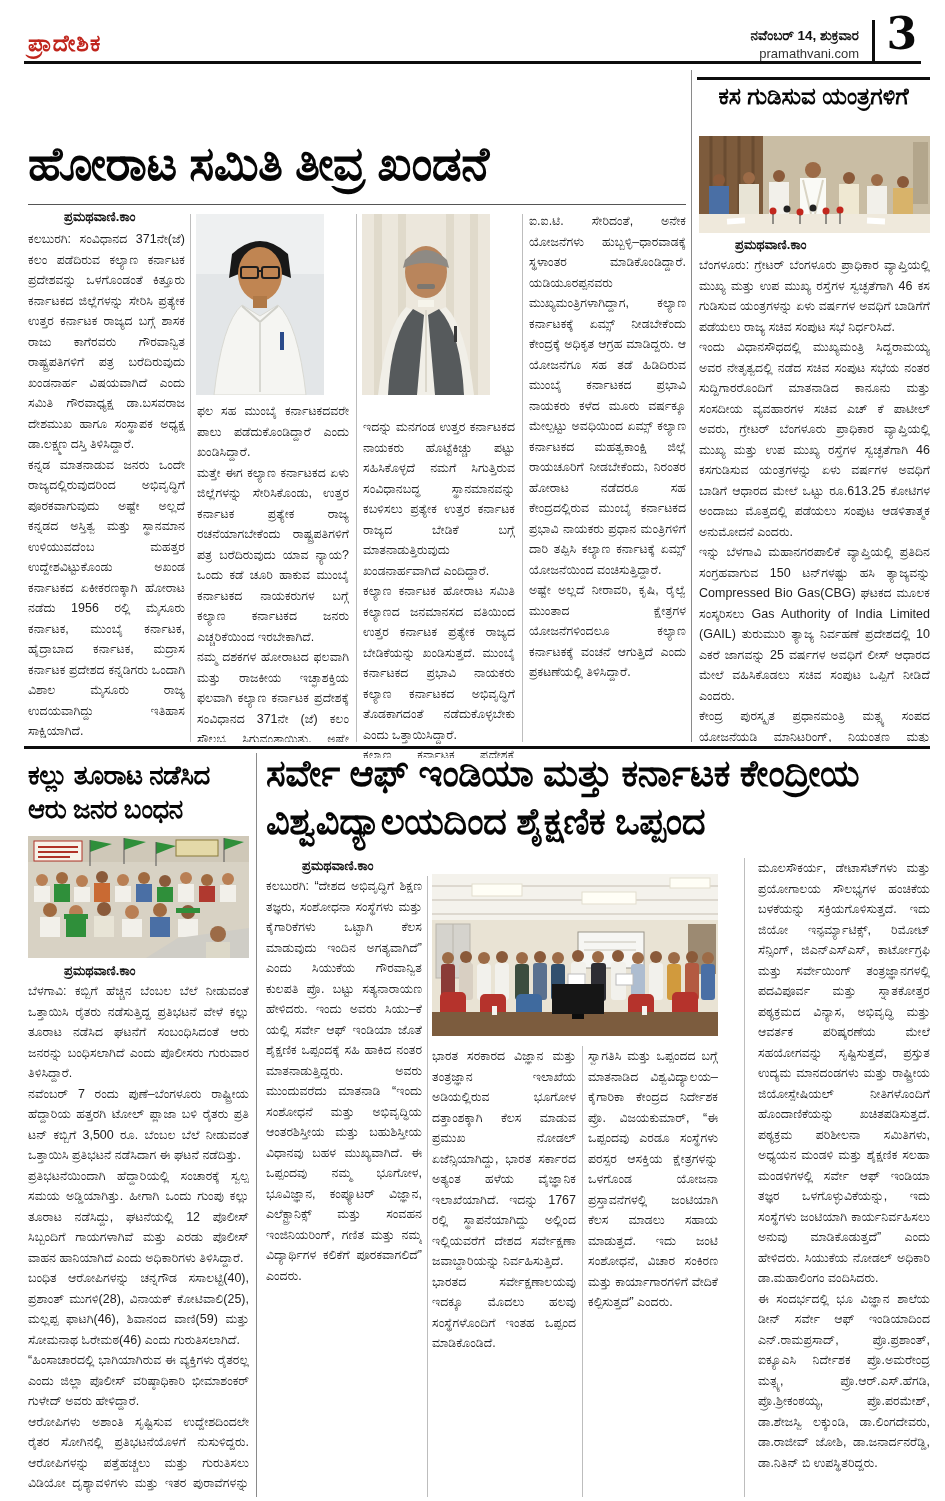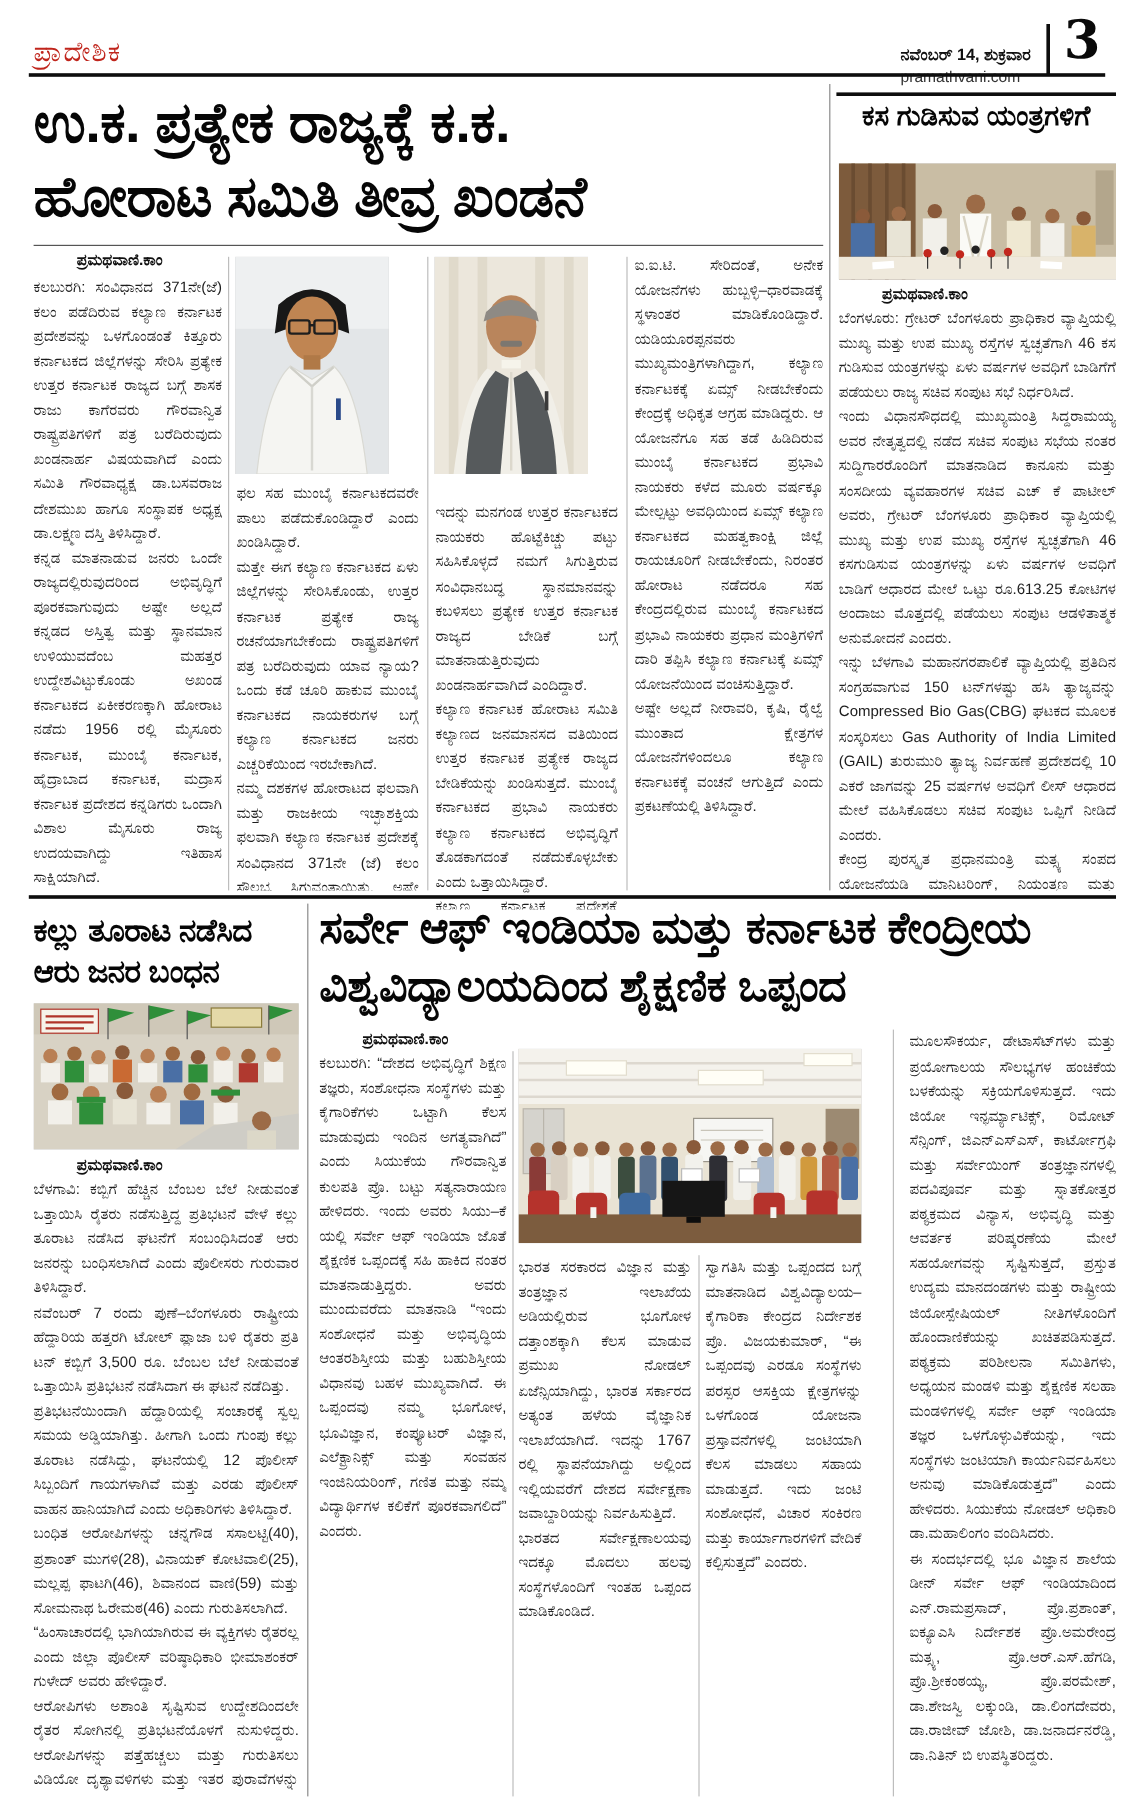--- a/index.html
+++ b/index.html
@@ -2,25 +2,25 @@
 <html><head>
 <meta charset="utf-8">
 <style>
   html,body{margin:0;padding:0;background:#e9e9e9;}
   .page{position:relative;width:945px;height:1501px;margin:0 auto;background:#ffffff;
         font-family:"Liberation Sans","DejaVu Sans",sans-serif;overflow:hidden;color:#1c1c1c;}
   .abs{position:absolute;}
   .hrule{position:absolute;background:#0d0d0d;}
   .thinrule{position:absolute;background:#555;}
   .vrule{position:absolute;width:1px;background:#bdbdbd;}
-  .section-label{font-size:23px;font-weight:normal;color:#c0251c;letter-spacing:1px;}
+  .section-label{font-size:23px;font-weight:bold;color:#c0251c;letter-spacing:1px;}
   .masthead{left:0;right:0;top:16px;text-align:center;font-size:38px;font-weight:800;}
   .masthead .w1{color:#1f9cd8;text-shadow:1.5px 1.5px 0 #e8b6ae;}
   .masthead .w2{color:#cc1d17;text-shadow:1.5px 1.5px 0 #bcd8ea;margin-left:10px;}
-  .dateblock{right:86px;top:38px;}
+  .dateblock{right:86px;top:28px;text-align:right;}
   .dateline{font-size:13.5px;font-weight:bold;color:#111;}
   .website{font-size:13px;color:#333;margin-top:2px;}
   .pageno{right:28px;top:8px;font-size:44px;font-weight:700;font-family:"DejaVu Serif","Liberation Serif",serif;color:#0a0a0a;}
   .headline{font-weight:800;color:#060606;line-height:1.18;letter-spacing:-.5px;}
   .h-main{font-size:47px;}
   .h-right{font-size:23px;text-align:center;letter-spacing:0;}
   .h-arrest{font-size:26px;}
   .h-mou{font-size:37px;}
   .byline{position:absolute;font-size:13px;font-weight:bold;color:#101010;margin-left:36px;}
   .body-text{position:absolute;font-size:12.5px;line-height:20.5px;text-align:justify;
@@ -38,21 +38,20 @@
 
   <div class="abs dateblock">
     <div class="dateline">ನವೆಂಬರ್ 14, ಶುಕ್ರವಾರ</div>
     <div class="website">pramathvani.com</div>
   </div>
   <div class="abs" style="right:70px;top:20px;width:3px;height:42px;background:#0d0d0d;"></div>
   <div class="abs pageno">3</div>
 
   <div class="hrule" style="left:24px;top:61px;width:897px;height:3px;"></div>
 
-  <div class="abs headline h-main" style="left:28px;top:74px;width:662px;">ಉ.ಕ. ಪ್ರತ್ಯೇಕ ರಾಜ್ಯಕ್ಕೆ ಕ.ಕ.</div>
   <div class="abs headline h-main" style="left:28px;top:136px;width:662px;">ಹೋರಾಟ ಸಮಿತಿ ತೀವ್ರ ಖಂಡನೆ</div>
   <div class="thinrule" style="left:28px;top:204px;width:658px;height:1px;"></div>
 
   <div class="byline" style="left:28px;top:209px;">ಪ್ರಮಥವಾಣಿ.ಕಾಂ</div>
 
   <div class="body-text" style="left:28px;top:229px;width:157px;height:513px;">ಕಲಬುರಗಿ: ಸಂವಿಧಾನದ 371ನೇ(ಜೆ) ಕಲಂ ಪಡೆದಿರುವ ಕಲ್ಯಾಣ ಕರ್ನಾಟಕ ಪ್ರದೇಶವನ್ನು ಒಳಗೊಂಡಂತೆ ಕಿತ್ತೂರು ಕರ್ನಾಟಕದ ಜಿಲ್ಲೆಗಳನ್ನು ಸೇರಿಸಿ ಪ್ರತ್ಯೇಕ ಉತ್ತರ ಕರ್ನಾಟಕ ರಾಜ್ಯದ ಬಗ್ಗೆ ಶಾಸಕ ರಾಜು ಕಾಗೆರವರು ಗೌರವಾನ್ವಿತ ರಾಷ್ಟ್ರಪತಿಗಳಿಗೆ ಪತ್ರ ಬರೆದಿರುವುದು ಖಂಡನಾರ್ಹ ವಿಷಯವಾಗಿದೆ ಎಂದು ಸಮಿತಿ ಗೌರವಾಧ್ಯಕ್ಷ ಡಾ.ಬಸವರಾಜ ದೇಶಮುಖ ಹಾಗೂ ಸಂಸ್ಥಾಪಕ ಅಧ್ಯಕ್ಷ ಡಾ.ಲಕ್ಷ್ಮಣ ದಸ್ತಿ ತಿಳಿಸಿದ್ದಾರೆ.
 ಕನ್ನಡ ಮಾತನಾಡುವ ಜನರು ಒಂದೇ ರಾಜ್ಯದಲ್ಲಿರುವುದರಿಂದ ಅಭಿವೃದ್ಧಿಗೆ ಪೂರಕವಾಗುವುದು ಅಷ್ಟೇ ಅಲ್ಲದೆ ಕನ್ನಡದ ಅಸ್ತಿತ್ವ ಮತ್ತು ಸ್ಥಾನಮಾನ ಉಳಿಯುವದೆಂಬ ಮಹತ್ತರ ಉದ್ದೇಶವಿಟ್ಟುಕೊಂಡು ಅಖಂಡ ಕರ್ನಾಟಕದ ಏಕೀಕರಣಕ್ಕಾಗಿ ಹೋರಾಟ ನಡೆದು 1956 ರಲ್ಲಿ ಮೈಸೂರು ಕರ್ನಾಟಕ, ಮುಂಬೈ ಕರ್ನಾಟಕ, ಹೈದ್ರಾಬಾದ ಕರ್ನಾಟಕ, ಮದ್ರಾಸ ಕರ್ನಾಟಕ ಪ್ರದೇಶದ ಕನ್ನಡಿಗರು ಒಂದಾಗಿ ವಿಶಾಲ ಮೈಸೂರು ರಾಜ್ಯ ಉದಯವಾಗಿದ್ದು ಇತಿಹಾಸ ಸಾಕ್ಷಿಯಾಗಿದೆ.
 ಅಖಂಡ ಕರ್ನಾಟಕ ರಚನೆಯ ನಂತರ ಕಲ್ಯಾಣ ಕರ್ನಾಟಕದ ಬೀದರ, ಕಲಬುರಗಿ, ರಾಯಚೂರು, ಯಾದಗಿರಿ, ಕೊಪ್ಪಳ, ಬಳ್ಳಾರಿ ಮತ್ತು ವಿಜಯನಗರ ಜಿಲ್ಲೆಗಳಿಗೆ ಉತ್ತರ ಕರ್ನಾಟಕದ ಹೆಸರಿನ ಮೇಲೆ ಕೇಂದ್ರ ಮತ್ತು ರಾಜ್ಯ ಸರ್ಕಾರಗಳಿಂದ ಅನುದಾನ ಪಡೆಯುತ್ತಿರುವುದು ಗಮನಾರ್ಹ.</div>
   <div class="body-text" style="left:197px;top:401px;width:152px;height:341px;">ಫಲ ಸಹ ಮುಂಬೈ ಕರ್ನಾಟಕದವರೇ ಪಾಲು ಪಡೆದುಕೊಂಡಿದ್ದಾರೆ ಎಂದು ಖಂಡಿಸಿದ್ದಾರೆ.
 ಮತ್ತೇ ಈಗ ಕಲ್ಯಾಣ ಕರ್ನಾಟಕದ ಏಳು ಜಿಲ್ಲೆಗಳನ್ನು ಸೇರಿಸಿಕೊಂಡು, ಉತ್ತರ ಕರ್ನಾಟಕ ಪ್ರತ್ಯೇಕ ರಾಜ್ಯ ರಚನೆಯಾಗಬೇಕೆಂದು ರಾಷ್ಟ್ರಪತಿಗಳಿಗೆ ಪತ್ರ ಬರೆದಿರುವುದು ಯಾವ ನ್ಯಾಯ? ಒಂದು ಕಡೆ ಚೂರಿ ಹಾಕುವ ಮುಂಬೈ ಕರ್ನಾಟಕದ ನಾಯಕರುಗಳ ಬಗ್ಗೆ ಕಲ್ಯಾಣ ಕರ್ನಾಟಕದ ಜನರು ಎಚ್ಚರಿಕೆಯಿಂದ ಇರಬೇಕಾಗಿದೆ.

